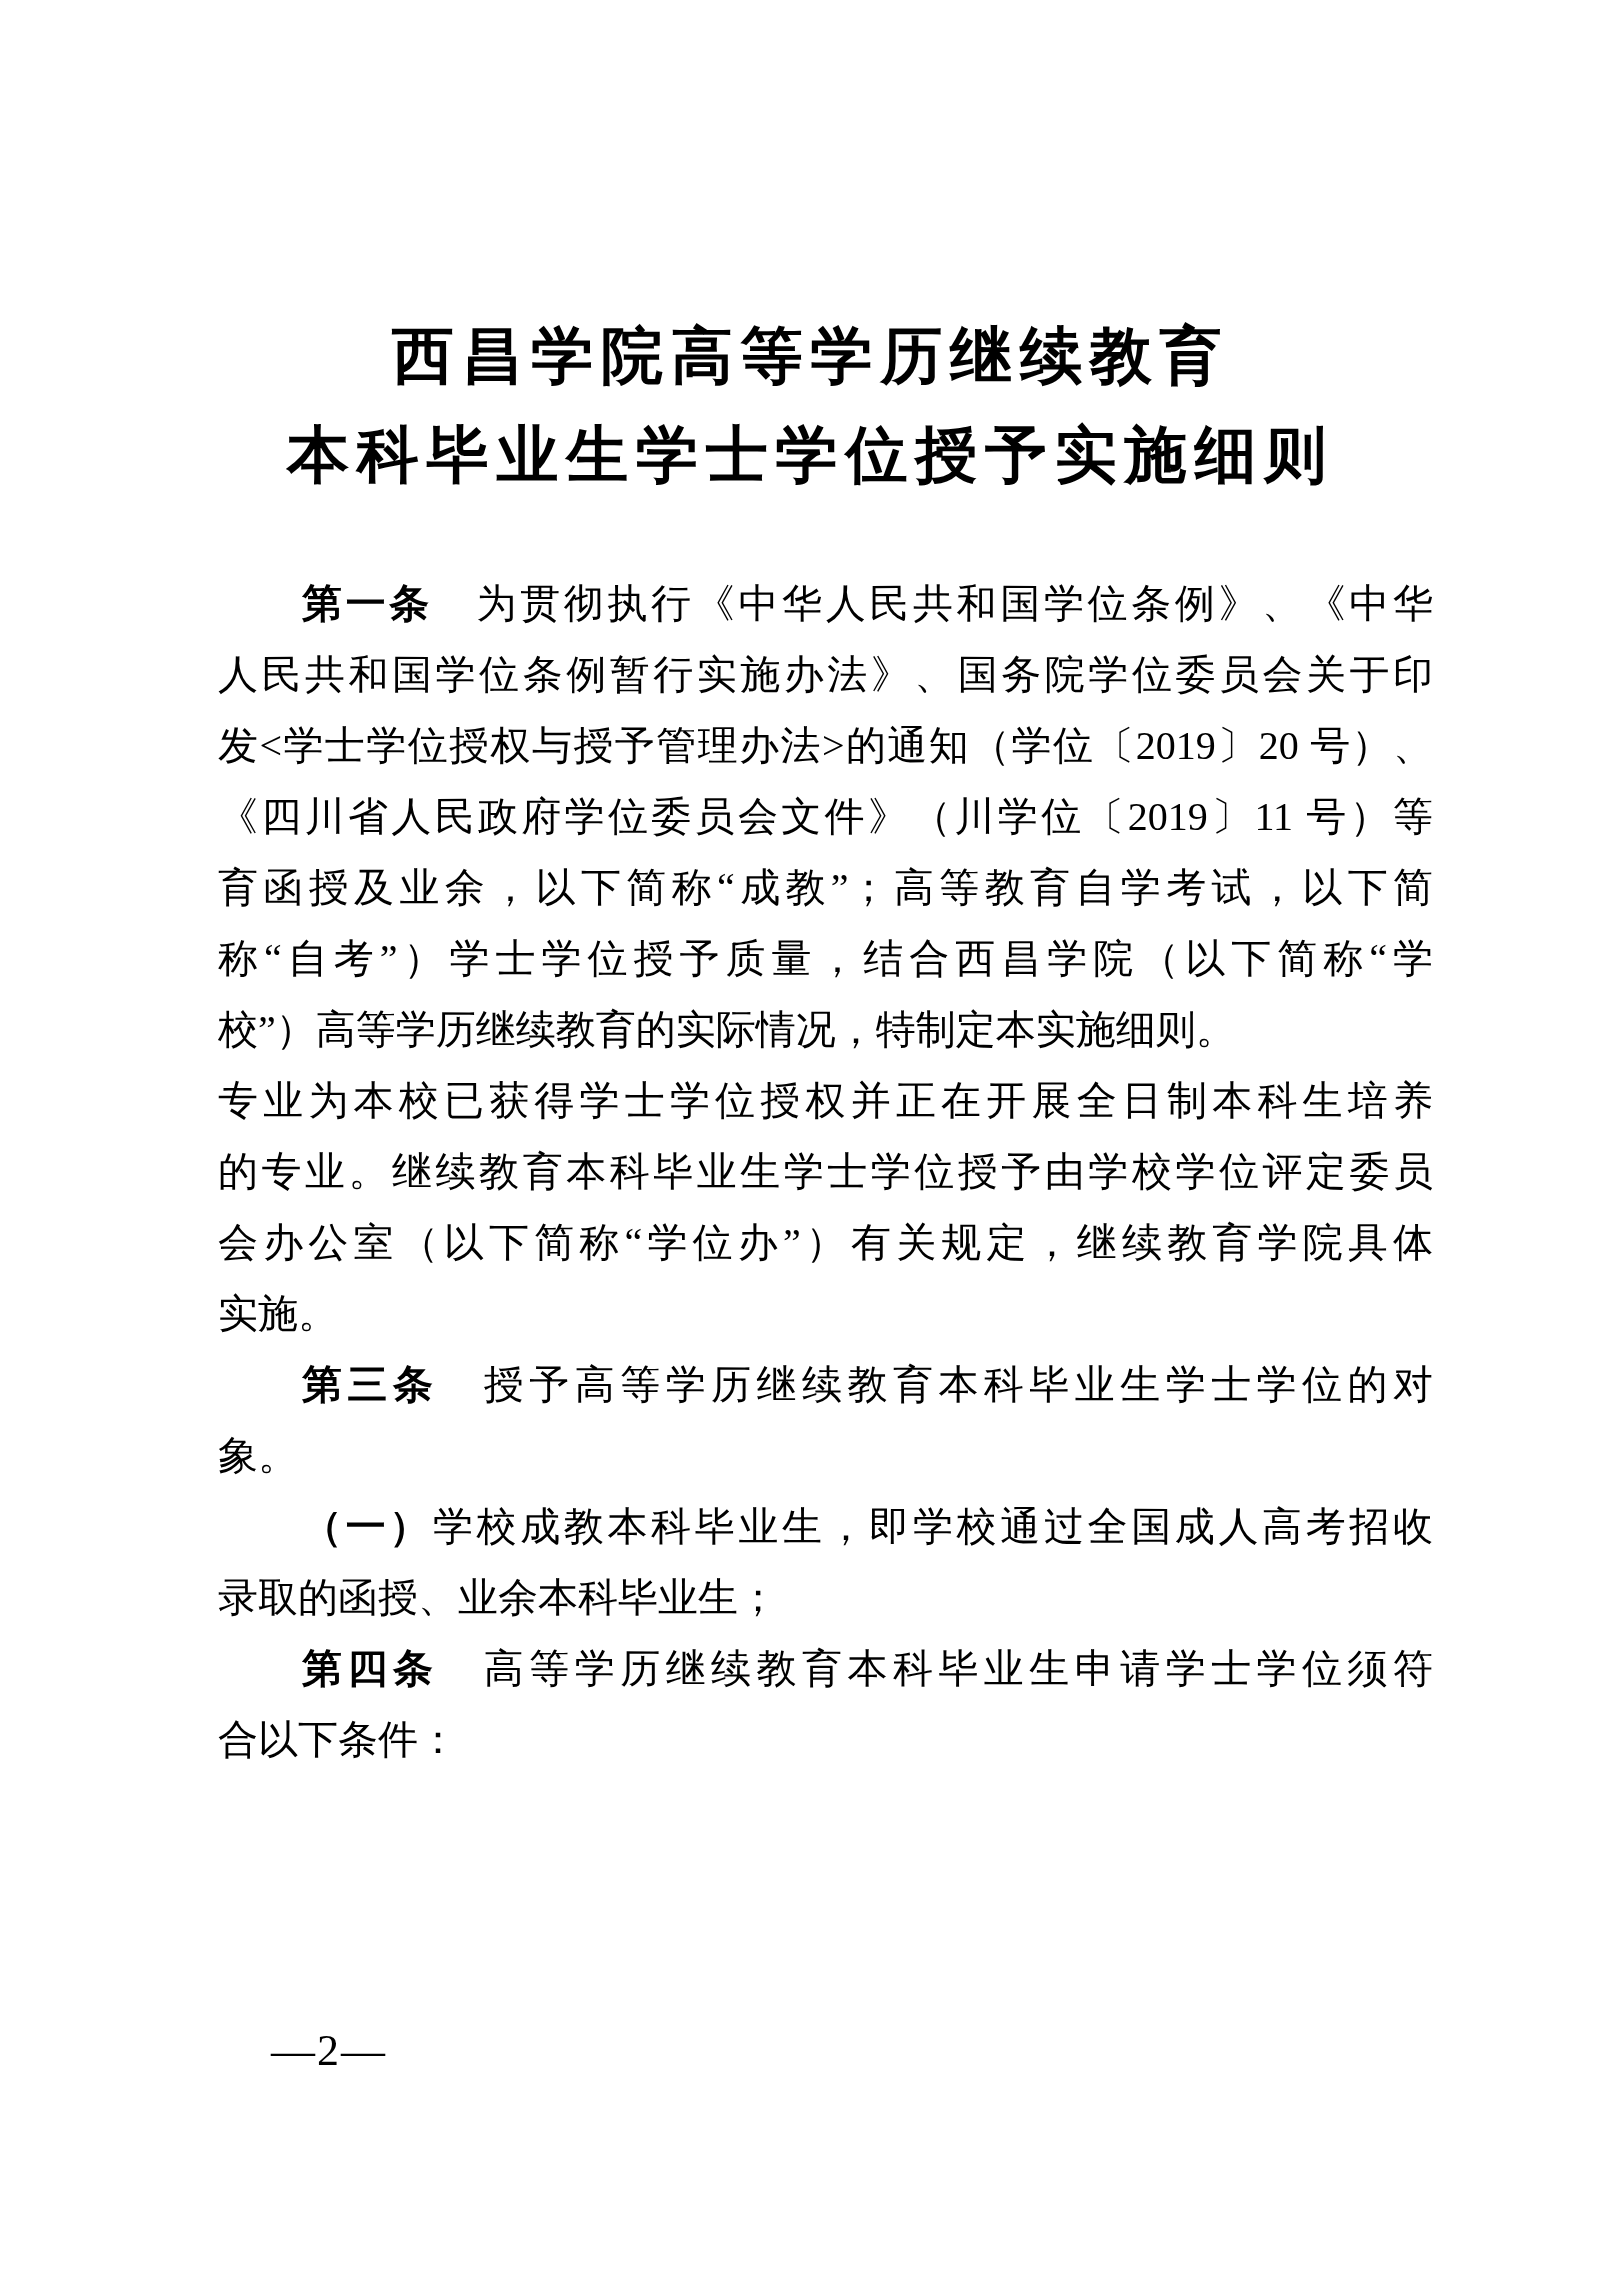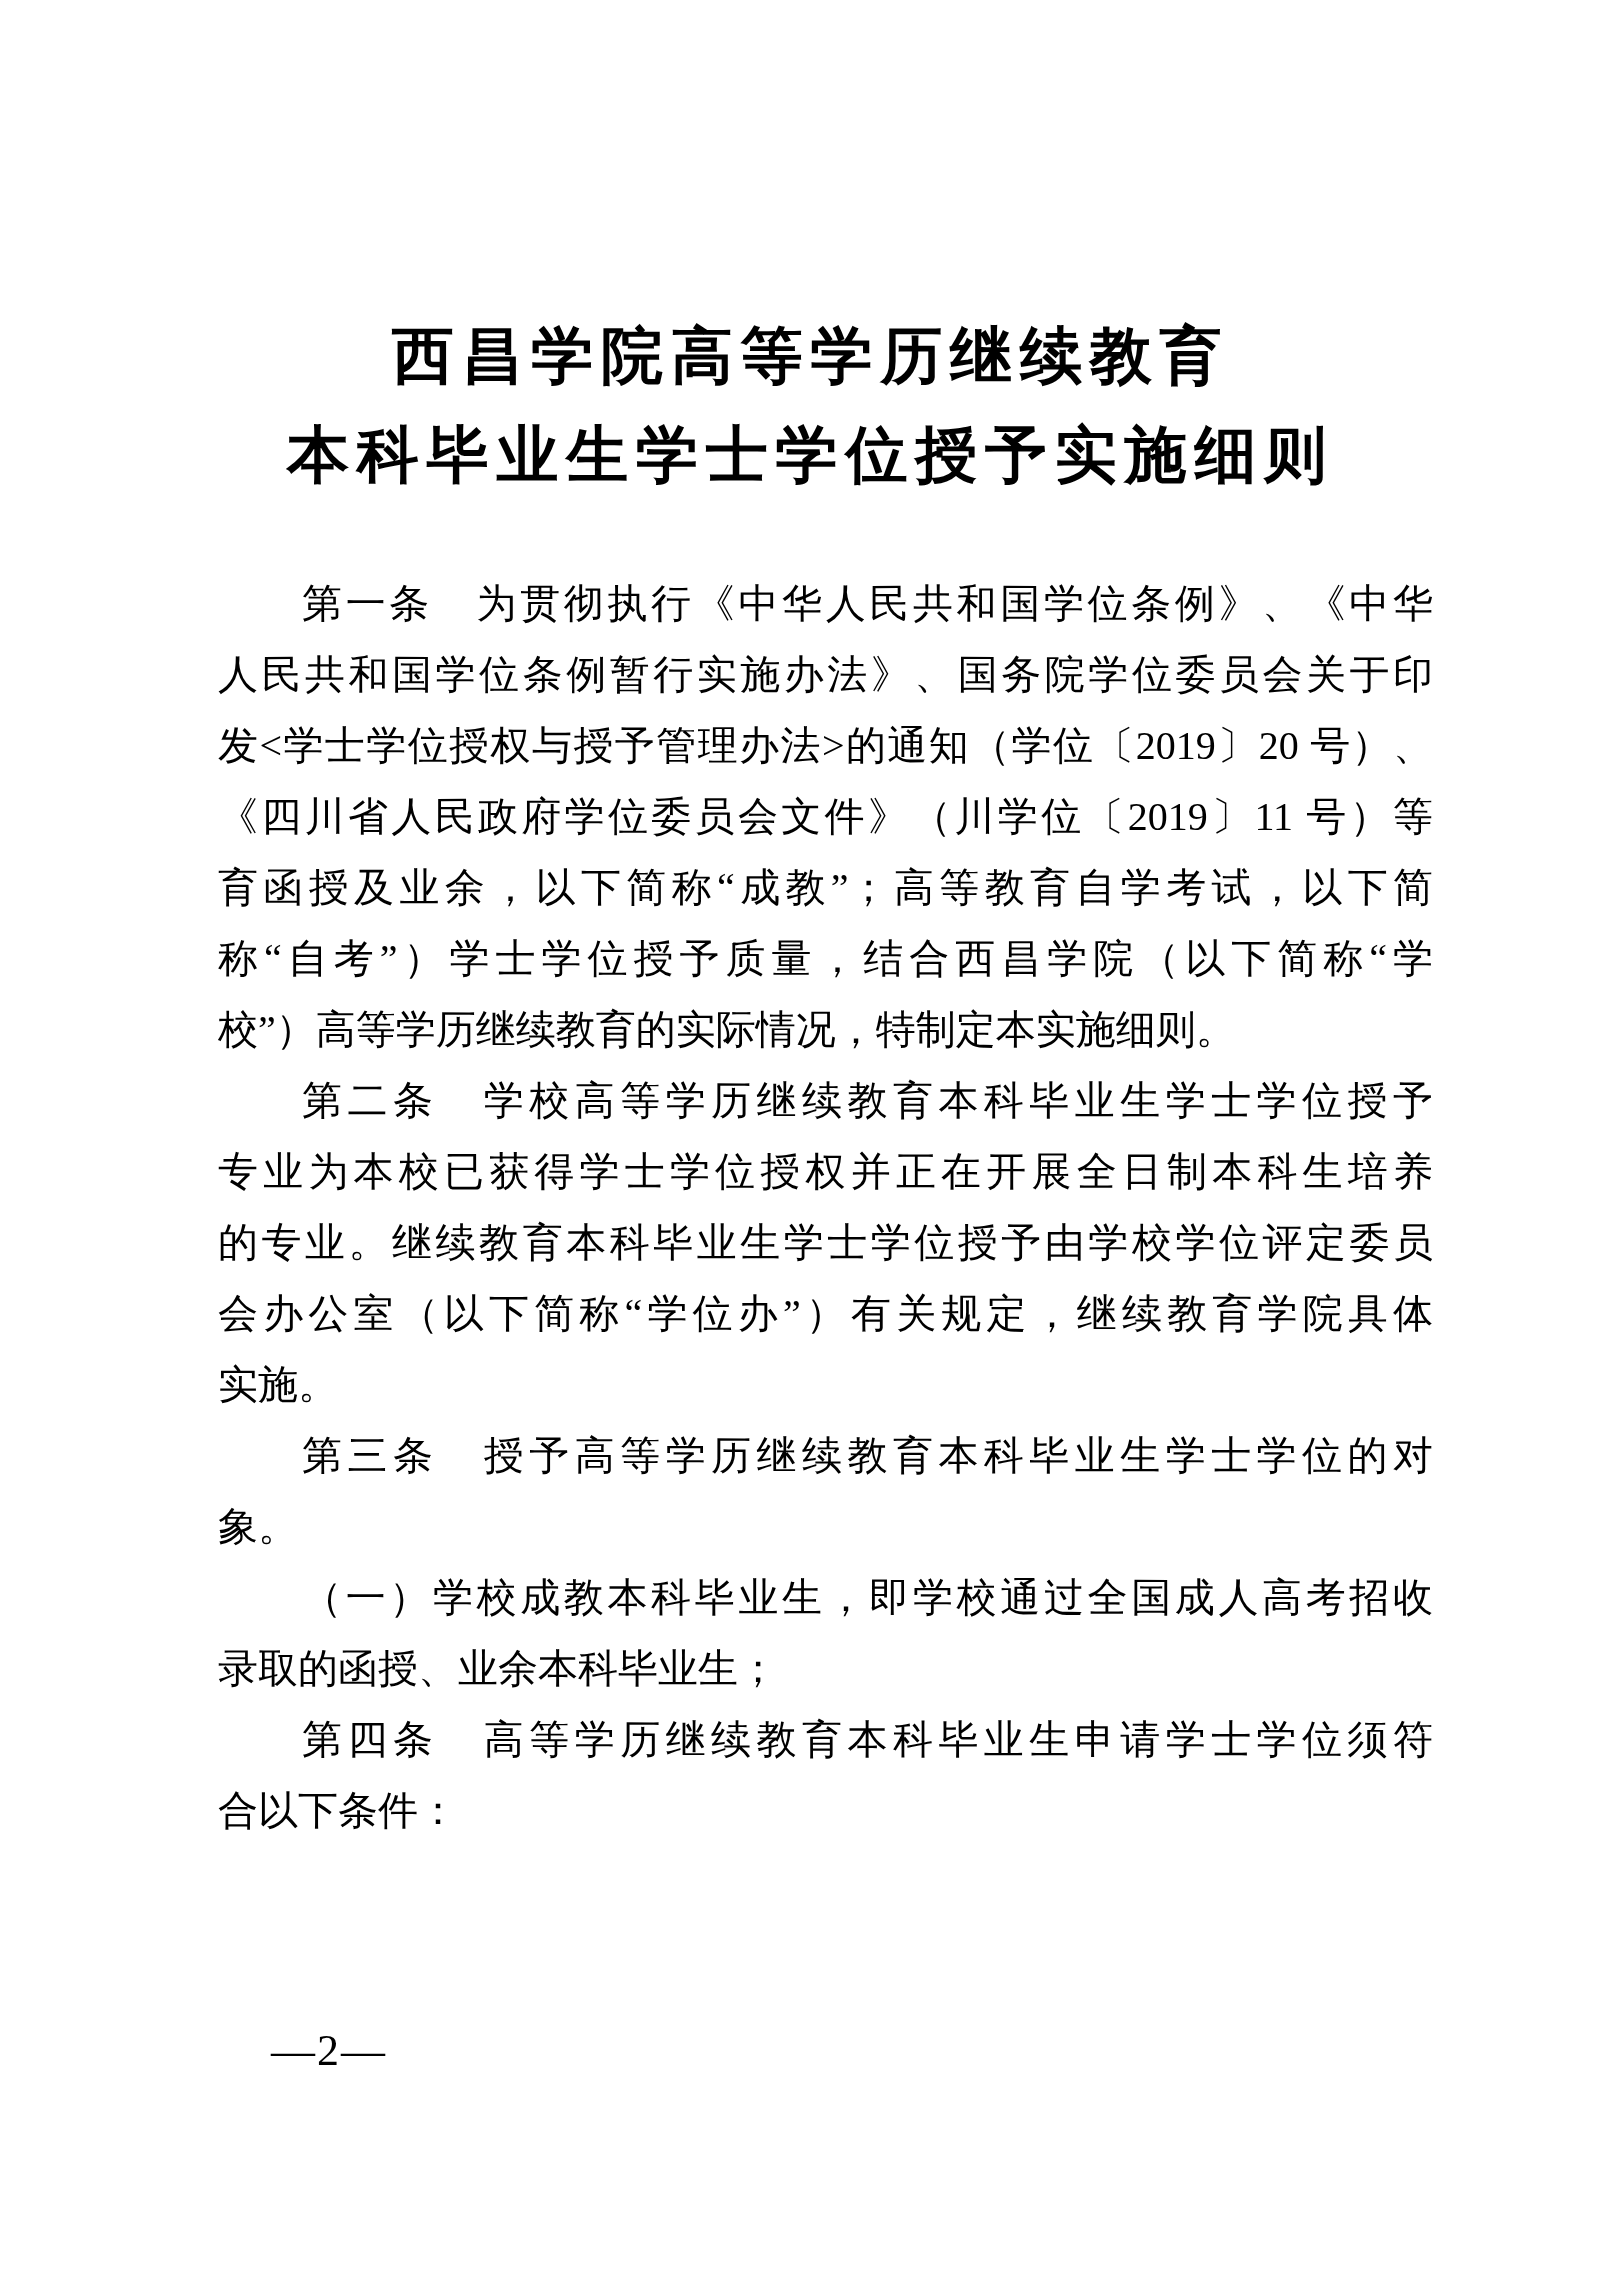--- a/index.html
+++ b/index.html
@@ -45,21 +45,21 @@
     text-align: left;
   }
   .line.stretch {
     text-align: justify;
     text-align-last: justify;
   }
   .line.indent {
     text-indent: 84px;
   }
   .hei {
-    font-weight: normal;
+    font-weight: bold;
   }
   .page-number {
     position: absolute;
     left: 271px;
     top: 2015px;
     font-size: 44px;
     line-height: 51px;
     letter-spacing: 2px;
   }
 </style>
@@ -72,21 +72,20 @@
     <div class="title-line">本科毕业生学士学位授予实施细则</div>
   </div>
   <div class="body-block" id="body-lines">
       <div class="line indent stretch"><span class="hei">第一条</span><span>　为贯彻执行《中华人民共和国学位条例》、《中华</span></div>
       <div class="line stretch"><span>人民共和国学位条例暂行实施办法》、国务院学位委员会关于印</span></div>
       <div class="line stretch"><span>发&lt;学士学位授权与授予管理办法&gt;的通知（学位〔2019〕20 号）、</span></div>
       <div class="line stretch"><span>《四川省人民政府学位委员会文件》（川学位〔2019〕11 号）等</span></div>
       <div class="line stretch"><span>育函授及业余，以下简称“成教”；高等教育自学考试，以下简</span></div>
       <div class="line stretch"><span>称“自考”）学士学位授予质量，结合西昌学院（以下简称“学</span></div>
       <div class="line"><span>校”）高等学历继续教育的实际情况，特制定本实施细则。</span></div>
-      <div class="line indent stretch"><span class="hei">第二条</span><span>　学校高等学历继续教育本科毕业生学士学位授予</span></div>
       <div class="line stretch"><span>专业为本校已获得学士学位授权并正在开展全日制本科生培养</span></div>
       <div class="line stretch"><span>的专业。继续教育本科毕业生学士学位授予由学校学位评定委员</span></div>
       <div class="line stretch"><span>会办公室（以下简称“学位办”）有关规定，继续教育学院具体</span></div>
       <div class="line"><span>实施。</span></div>
       <div class="line indent stretch"><span class="hei">第三条</span><span>　授予高等学历继续教育本科毕业生学士学位的对</span></div>
       <div class="line"><span>象。</span></div>
       <div class="line indent stretch"><span class="hei">（一）</span><span>学校成教本科毕业生，即学校通过全国成人高考招收</span></div>
       <div class="line"><span>录取的函授、业余本科毕业生；</span></div>
       <div class="line indent stretch"><span class="hei">第四条</span><span>　高等学历继续教育本科毕业生申请学士学位须符</span></div>
       <div class="line"><span>合以下条件：</span></div>

